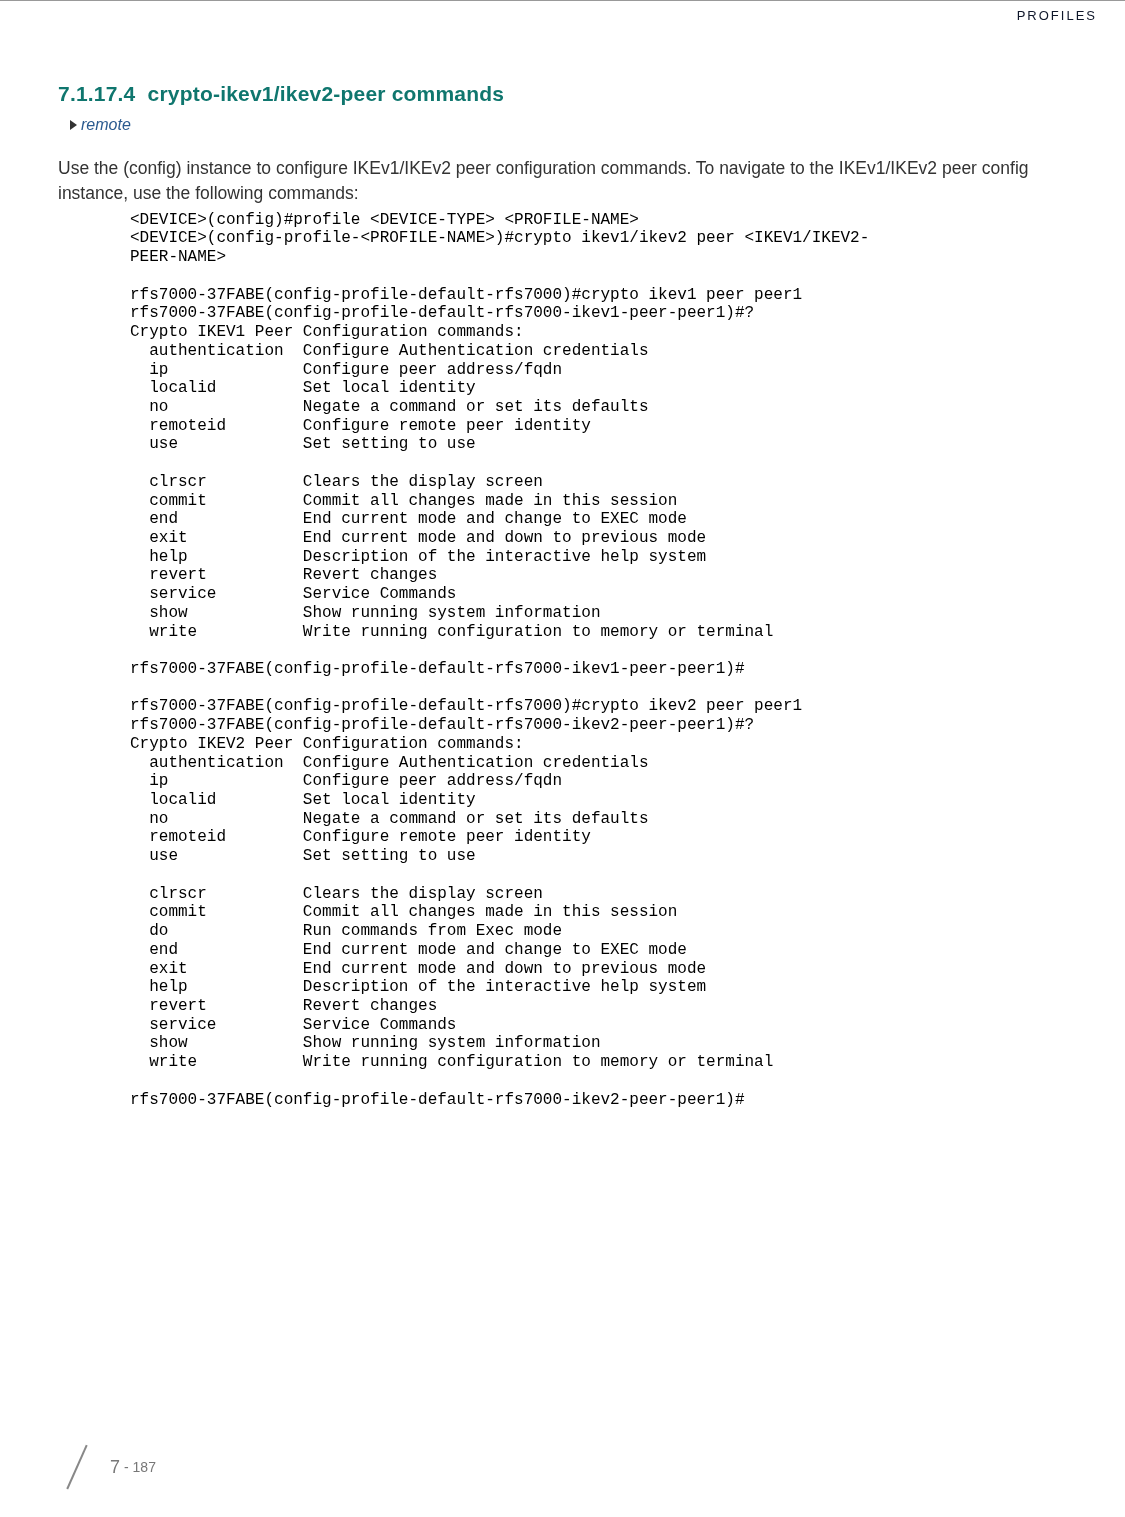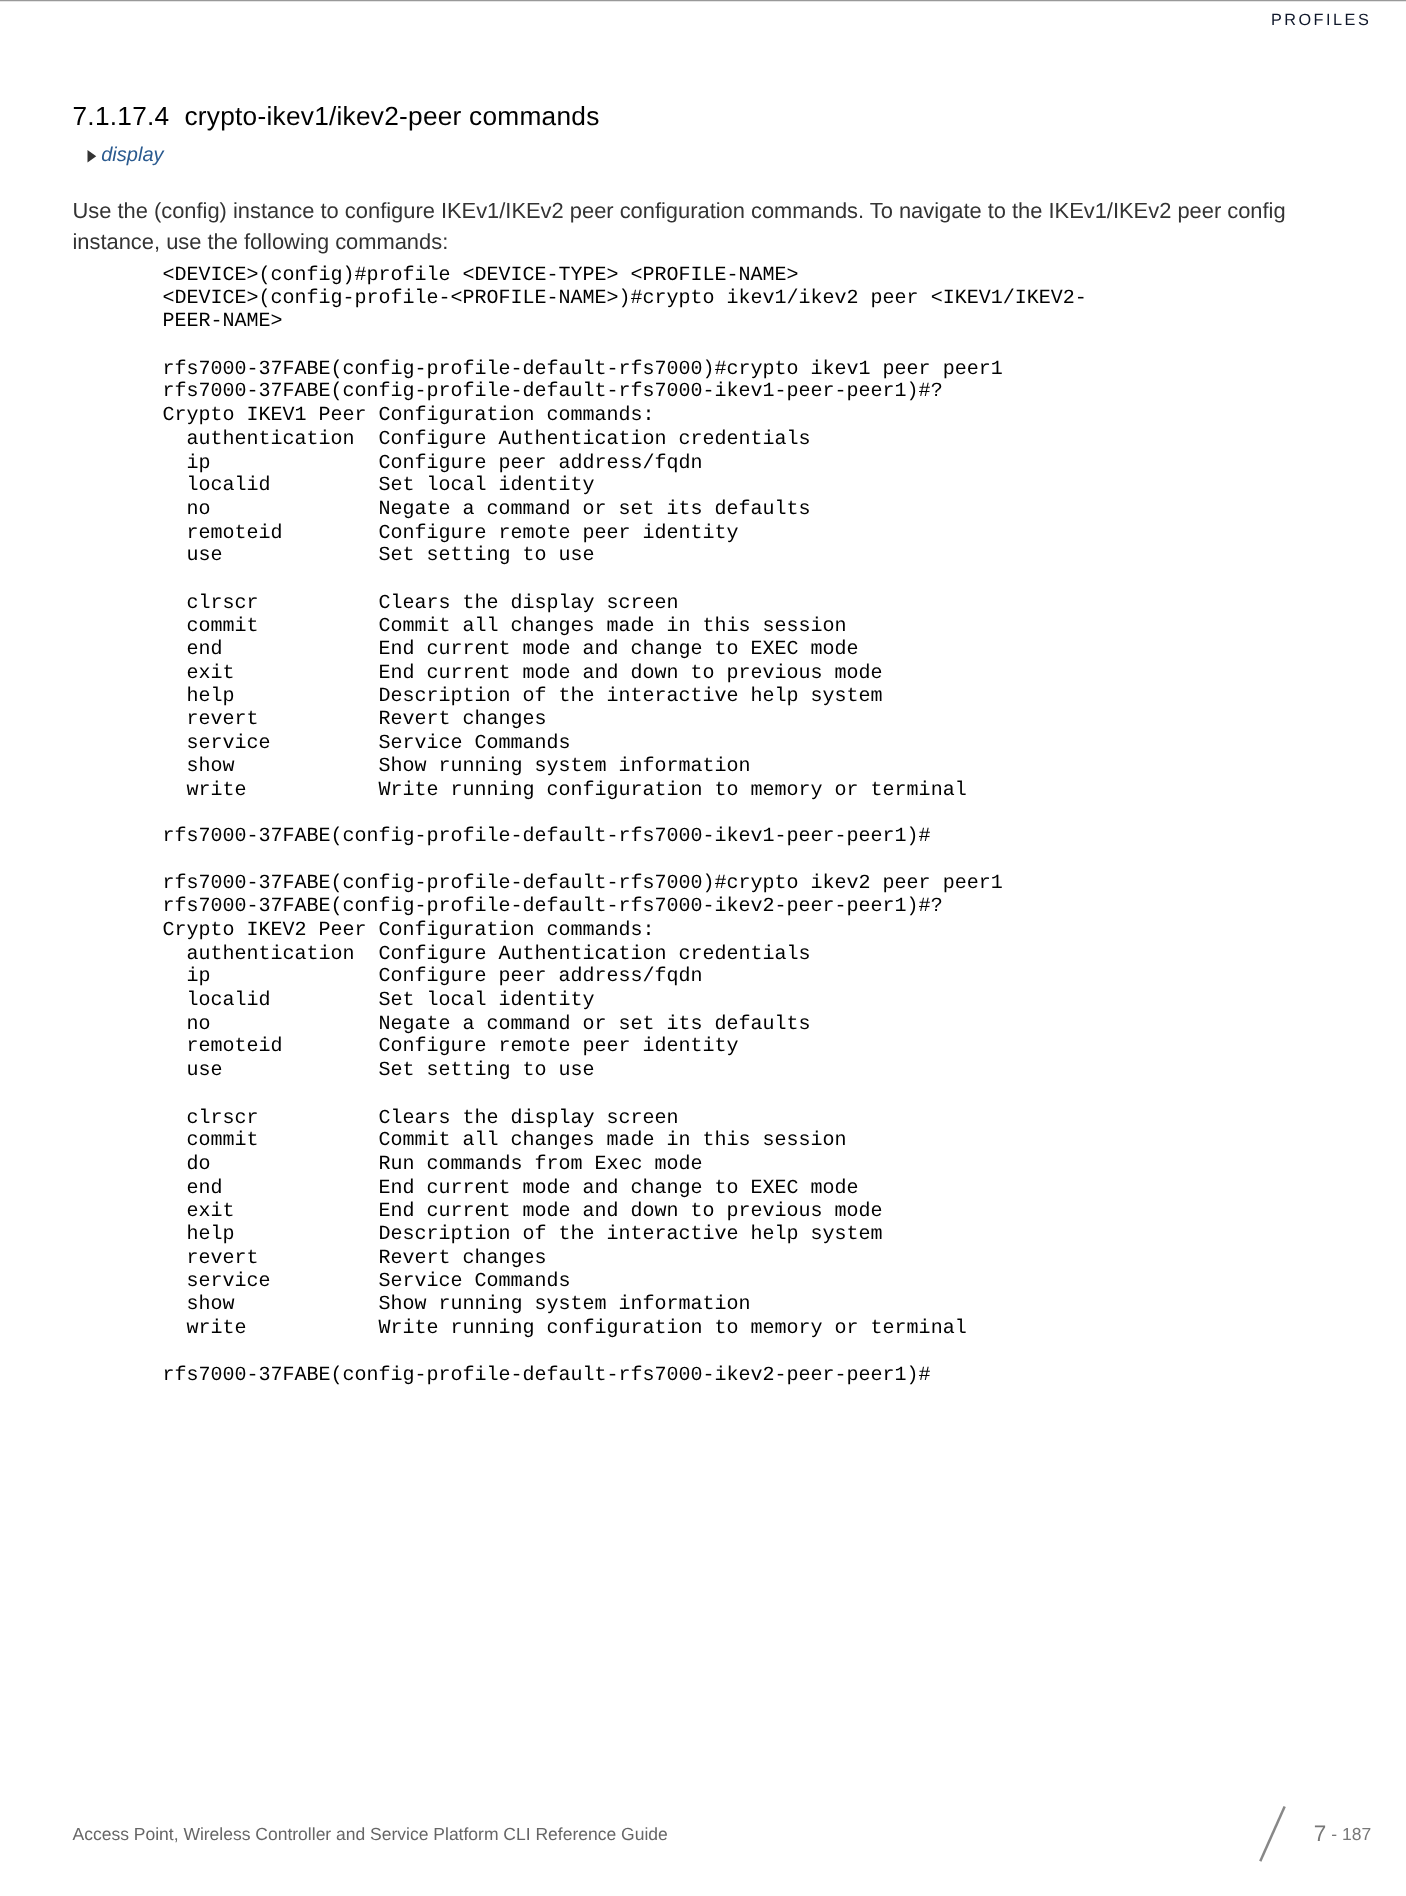--- a/index.html
+++ b/index.html
@@ -30,24 +30,24 @@
       letter-spacing: 2px;
       color: #0f172a;
     }
     .content {
       position: absolute;
       top: 82px;
       left: 58px;
       right: 28px;
     }
     .section-heading {
-      color: #000000;
+      color: #0f766e;
       font-family: "Trebuchet MS", Arial, sans-serif;
       font-size: 21px;
-      font-weight: normal;
+      font-weight: bold;
       letter-spacing: 0.2px;
     }
     .subsection-link {
       color: #2a5a8f;
       font-style: italic;
       font-family: "Trebuchet MS", Arial, sans-serif;
       font-size: 16px;
       margin-top: 10px;
       display: flex;
       align-items: center;
@@ -129,21 +129,21 @@
 <div class="header-bar"></div>
 <div class="header-label">PROFILES</div>
 
 <div class="content">
   <div class="section-heading">
     <span>7.1.17.4</span>&nbsp;&nbsp;<span>crypto-ikev1/ikev2-peer commands</span>
   </div>
 
   <div class="subsection-link">
     <div class="triangle"></div>
-    <span>display</span>
+    <span>remote</span>
   </div>
 
   <div class="intro-text">Use the (config) instance to configure IKEv1/IKEv2 peer configuration commands. To navigate to the IKEv1/IKEv2 peer config instance, use the following commands:</div>
 
   <div class="code-block">&lt;DEVICE&gt;(config)#profile &lt;DEVICE-TYPE&gt; &lt;PROFILE-NAME&gt;
 &lt;DEVICE&gt;(config-profile-&lt;PROFILE-NAME&gt;)#crypto ikev1/ikev2 peer &lt;IKEV1/IKEV2-
 PEER-NAME&gt;
 
 rfs7000-37FABE(config-profile-default-rfs7000)#crypto ikev1 peer peer1
 rfs7000-37FABE(config-profile-default-rfs7000-ikev1-peer-peer1)#?
@@ -185,19 +185,18 @@
   help            Description of the interactive help system
   revert          Revert changes
   service         Service Commands
   show            Show running system information
   write           Write running configuration to memory or terminal
 
 rfs7000-37FABE(config-profile-default-rfs7000-ikev2-peer-peer1)#</div>
 </div>
 
 <div class="footer">
-  <div class="footer-text">Access Point, Wireless Controller and Service Platform CLI Reference Guide</div>
   <div class="page-marker">
     <div class="slash-mark"></div>
     <span class="page-num-big">7</span>
     <span class="page-num-small">- 187</span>
   </div>
 </div>
 
 </body></html>

